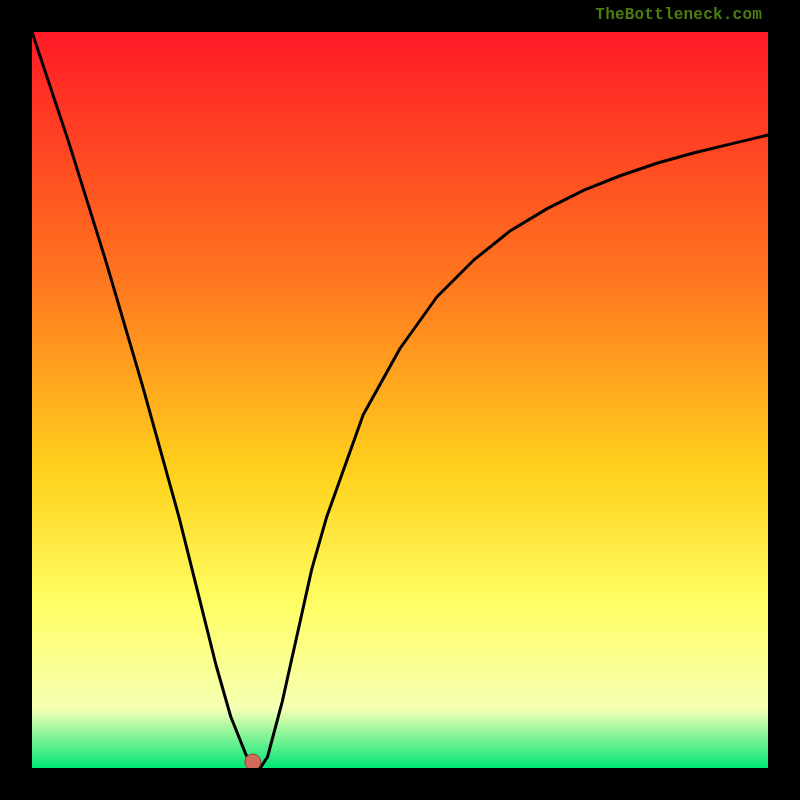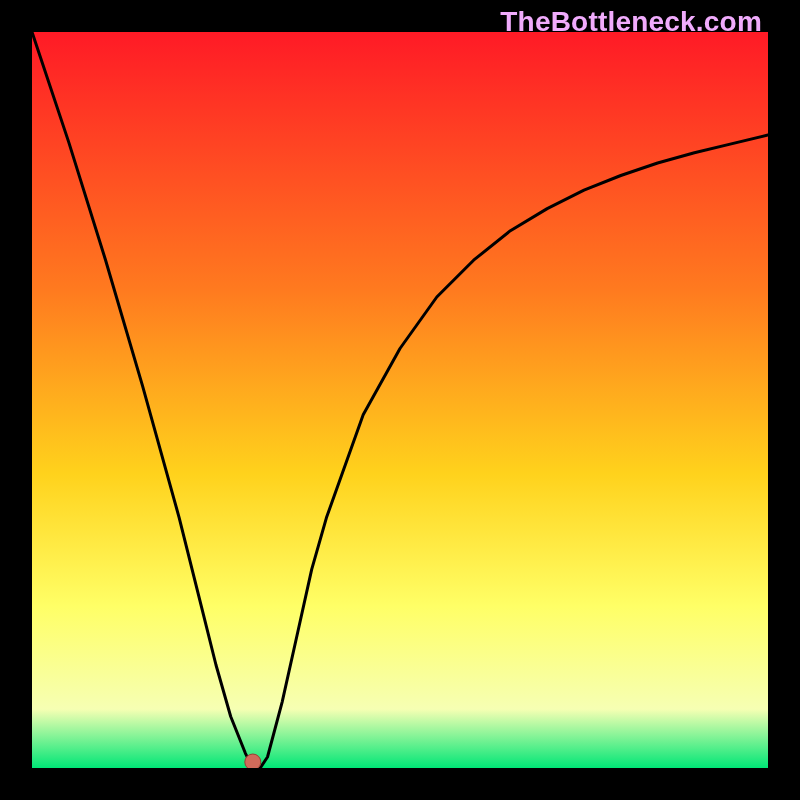--- a/index.html
+++ b/index.html
@@ -22,24 +22,24 @@
     position: absolute;
     left: 0;
     top: 0;
     width: 736px;
     height: 736px;
   }
   .watermark {
     position: absolute;
     top: 6px;
     right: 38px;
-    font-family: Liberation Sans, sans-serif;
-    font-size: 28px;
+    font-family: Liberation Mono, monospace;
+    font-size: 16px;
     font-weight: 600;
-    color: #f0abfc;
+    color: #4d7c0f;
     letter-spacing: 0.2px;
   }
 </style>
 </head>
 <body>
 
 <div class="frame">
   <svg class="plot-area" viewBox="0 0 736 736" preserveAspectRatio="none">
     <defs>
       <linearGradient id="bg-grad" x1="0" y1="0" x2="0" y2="1">

